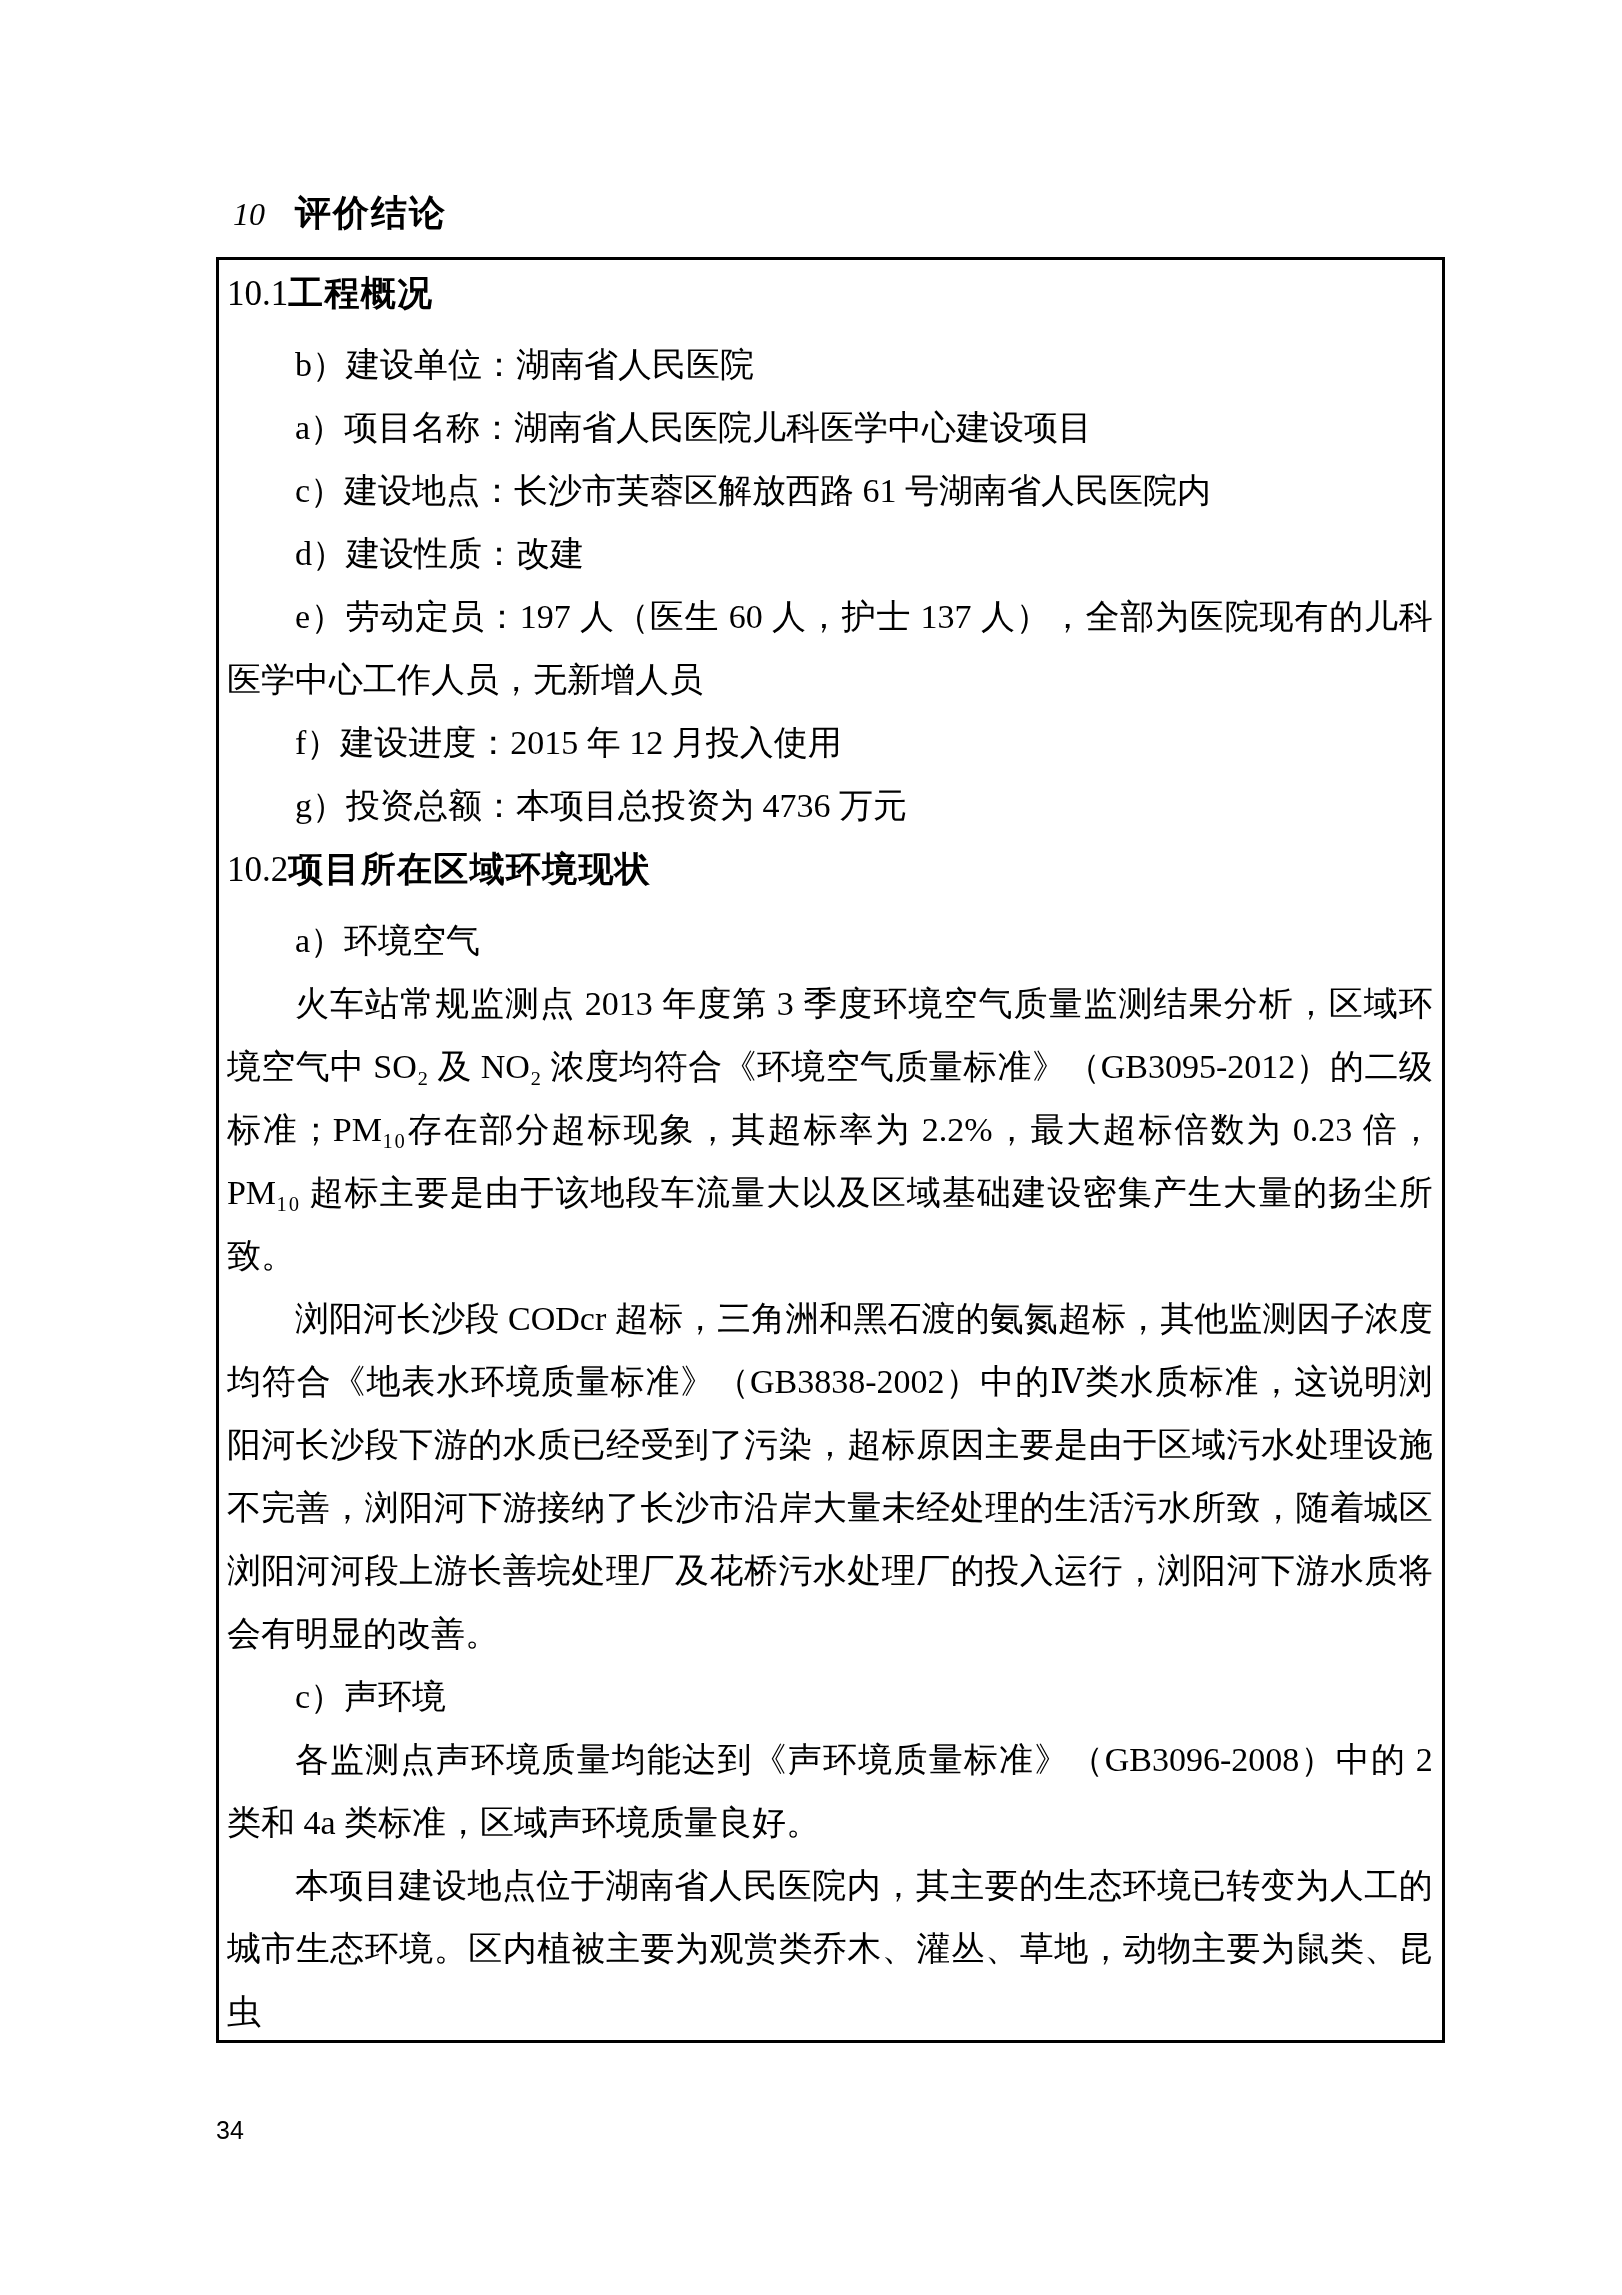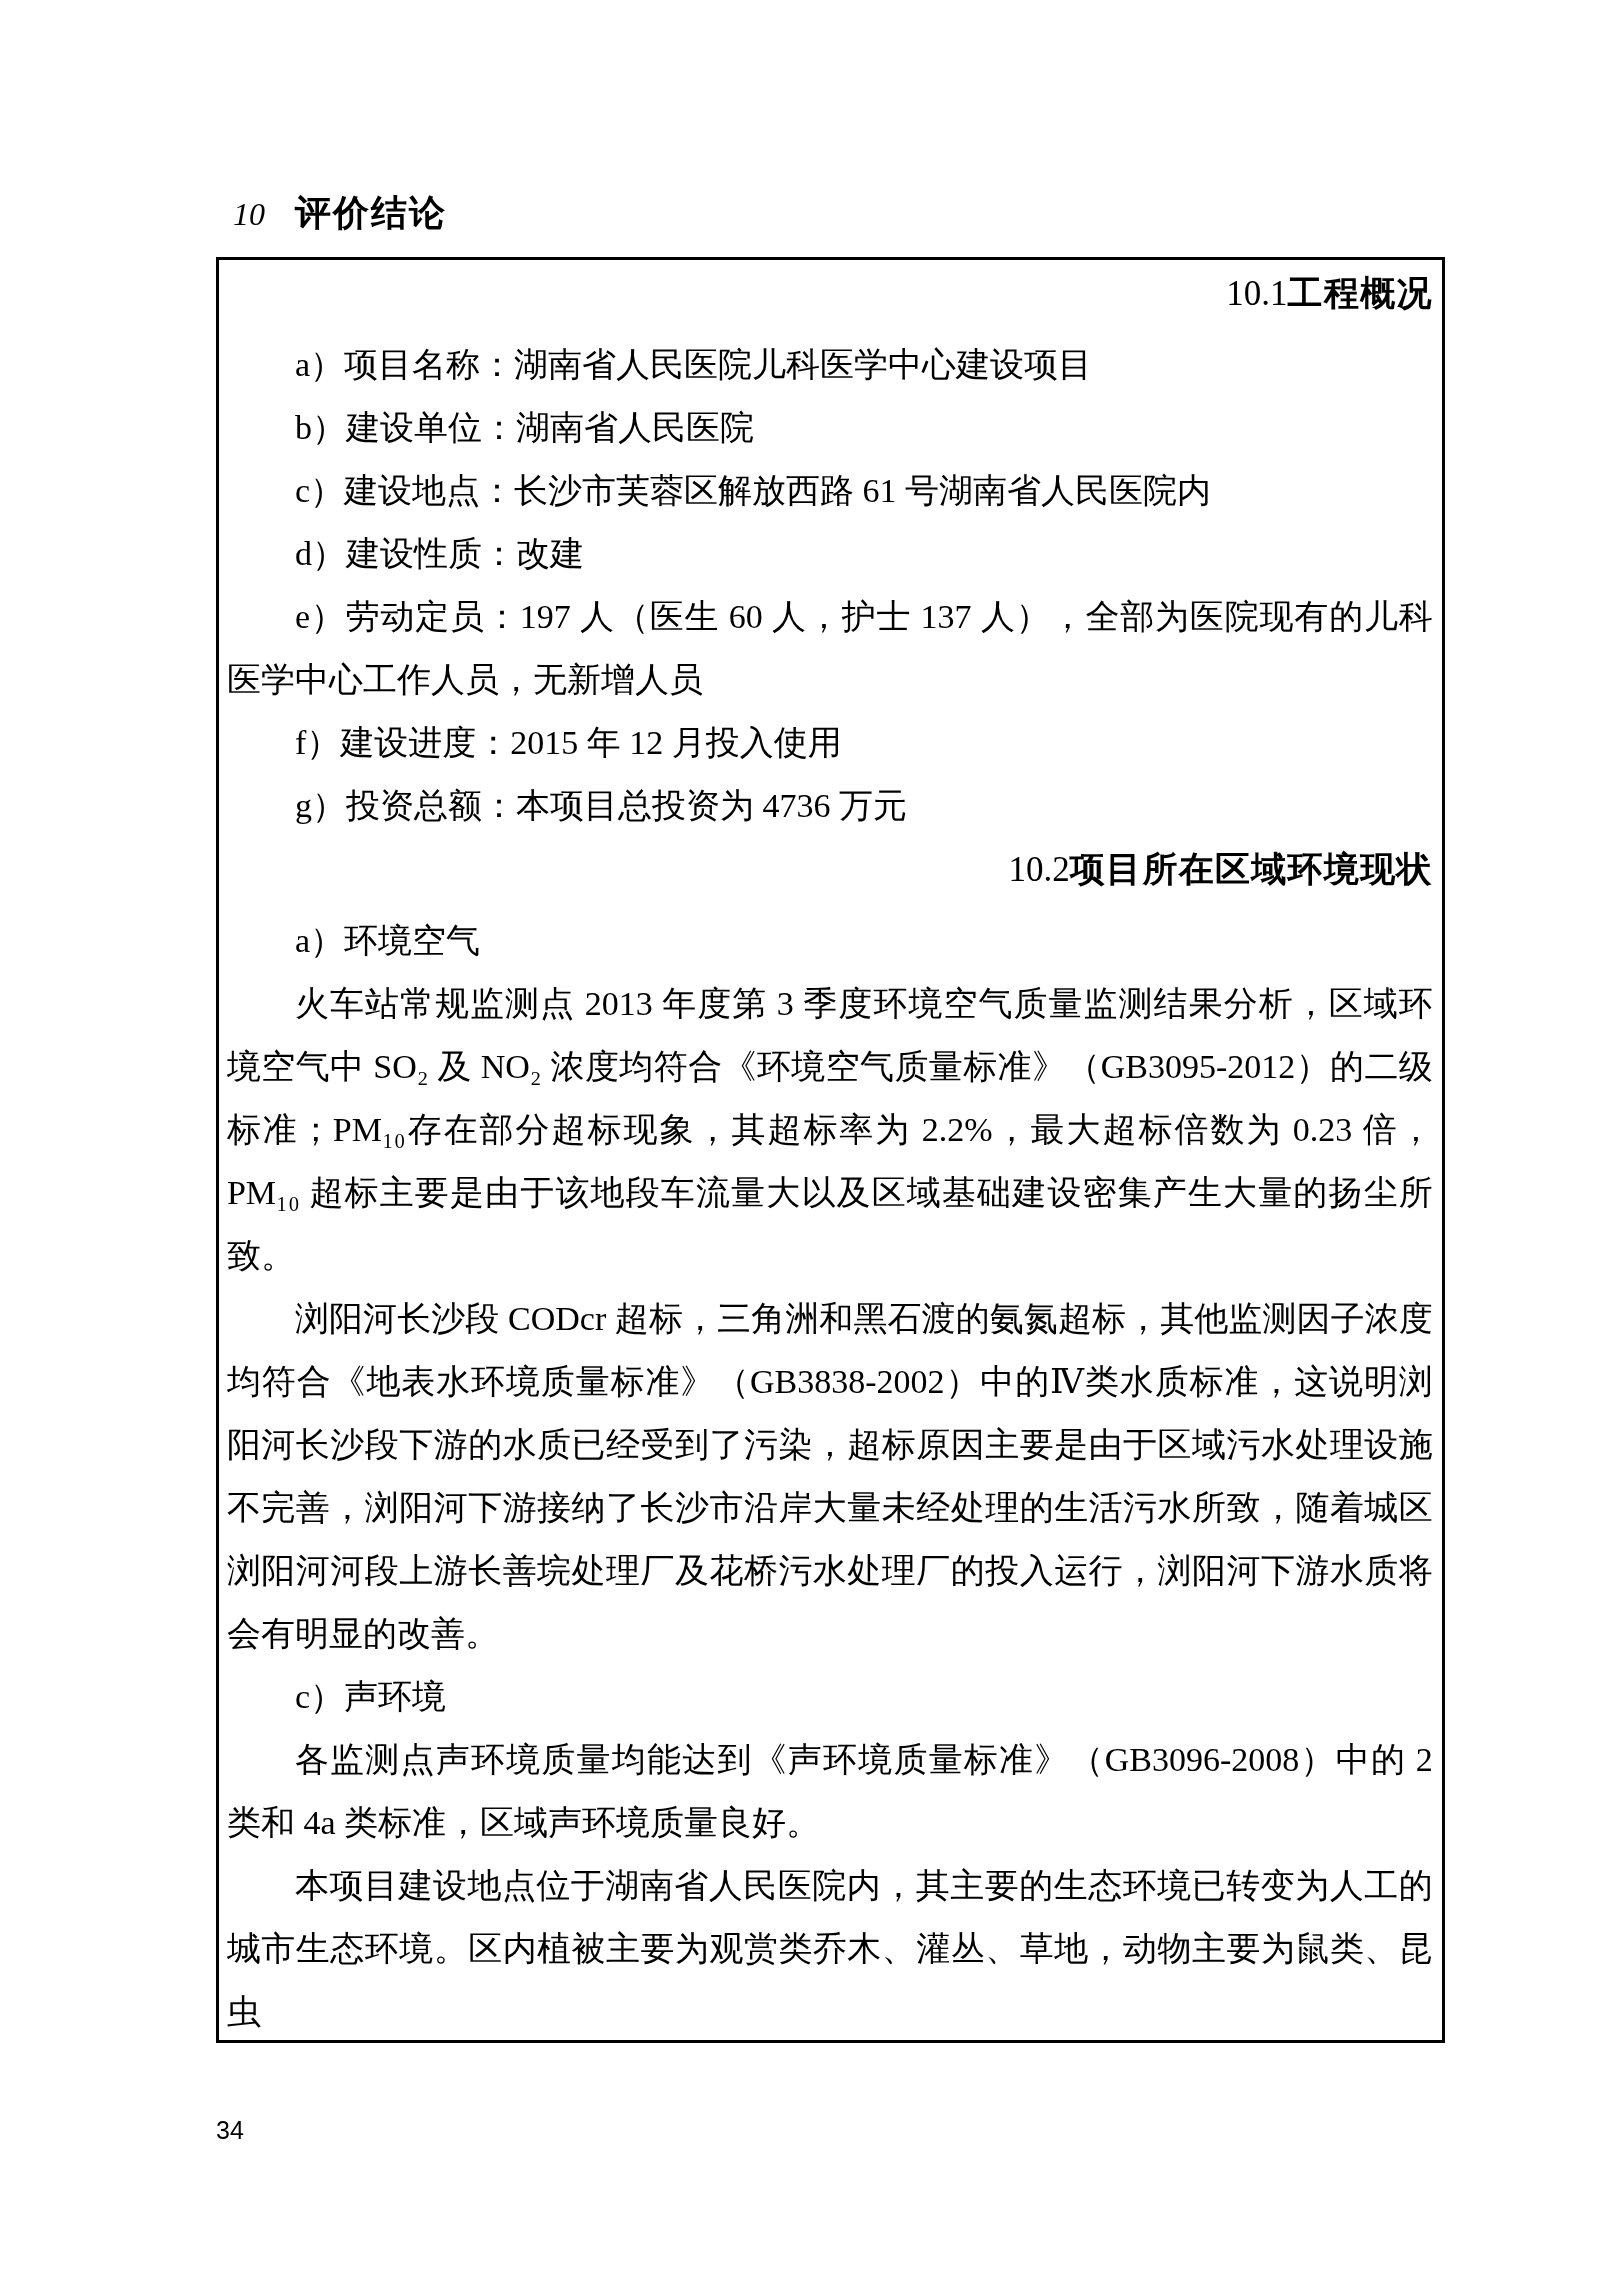--- a/index.html
+++ b/index.html
@@ -51,21 +51,21 @@
     padding: 1.3px 9.2px 0 7.9px;
     overflow: hidden;
   }
   .block {
     font-size: 34px;
     line-height: 63px;
     text-align: justify;
   }
   .heading {
     line-height: 63px;
-    text-align: right;
+    text-align: left;
     white-space: nowrap;
   }
   .heading .h-num {
     font-family: "Liberation Serif", "DejaVu Serif", serif;
     font-size: 35px;
     font-weight: 400;
   }
   .heading .h-label {
     font-family: "Liberation Sans", "DejaVu Sans", sans-serif;
     font-size: 35px;
@@ -94,22 +94,22 @@
   <div class="doc-title">
     <span class="t-num">10</span><span class="t-label">评价结论</span>
   </div>
 
   <div class="section-box">
 
     <div class="heading">
       <span class="h-num">10.1</span><span class="h-label">工程概况</span>
     </div>
 
+    <div class="block indented">b）建设单位：湖南省人民医院</div>
     <div class="block indented">a）项目名称：湖南省人民医院儿科医学中心建设项目</div>
-    <div class="block indented">b）建设单位：湖南省人民医院</div>
     <div class="block indented">c）建设地点：长沙市芙蓉区解放西路 61 号湖南省人民医院内</div>
     <div class="block indented">d）建设性质：改建</div>
     <div class="block indented">e）劳动定员：197 人（医生 60 人，护士 137 人），全部为医院现有的儿科医学中心工作人员，无新增人员</div>
     <div class="block indented">f）建设进度：2015 年 12 月投入使用</div>
     <div class="block indented">g）投资总额：本项目总投资为 4736 万元</div>
 
     <div class="heading">
       <span class="h-num">10.2</span><span class="h-label">项目所在区域环境现状</span>
     </div>
 

